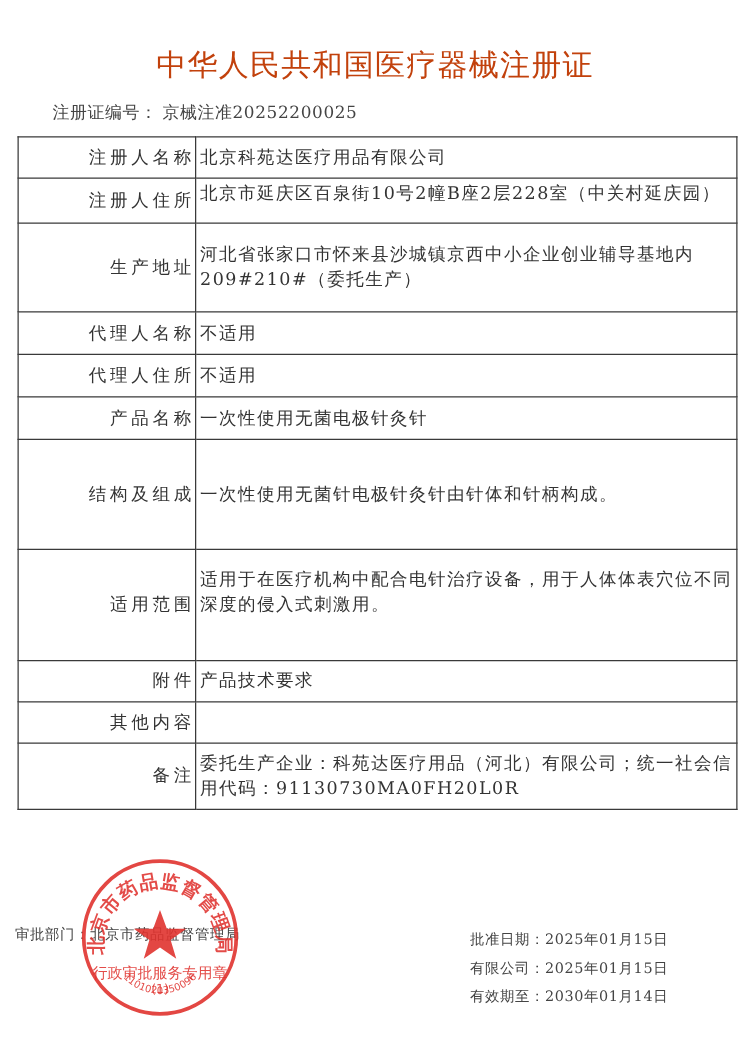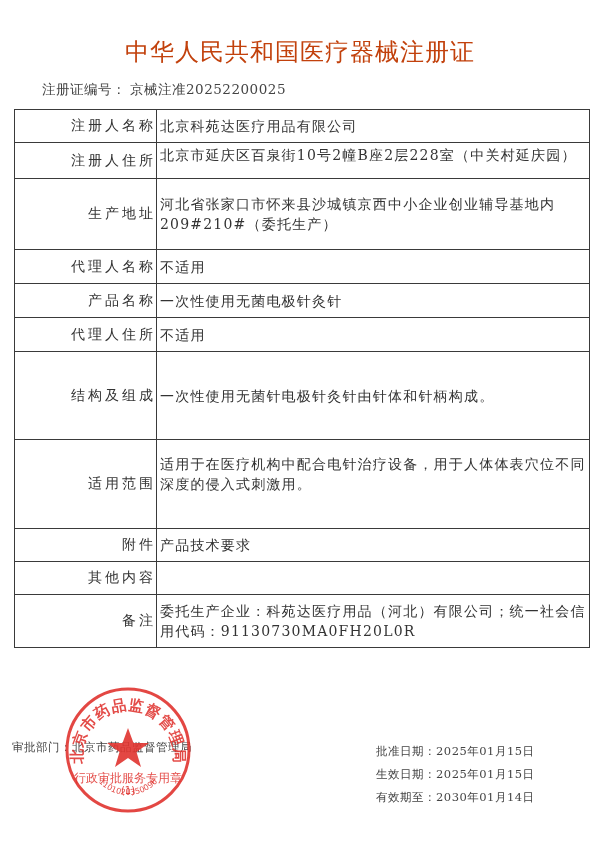--- a/index.html
+++ b/index.html
@@ -60,26 +60,26 @@
   </tr>
   <tr style="height:71px">
     <td class="lbl">生产地址</td>
     <td class="val">河北省张家口市怀来县沙城镇京西中小企业创业辅导基地内209#210#（委托生产）</td>
   </tr>
   <tr style="height:34px">
     <td class="lbl">代理人名称</td>
     <td class="val">不适用</td>
   </tr>
   <tr style="height:34px">
+    <td class="lbl">代理人住所</td>
+    <td class="val">不适用</td>
+  </tr>
+  <tr style="height:34px">
     <td class="lbl">产品名称</td>
     <td class="val">一次性使用无菌电极针灸针</td>
-  </tr>
-  <tr style="height:34px">
-    <td class="lbl">代理人住所</td>
-    <td class="val">不适用</td>
   </tr>
   <tr style="height:88px">
     <td class="lbl">结构及组成</td>
     <td class="val">一次性使用无菌针电极针灸针由针体和针柄构成。</td>
   </tr>
   <tr style="height:89px">
     <td class="lbl">适用范围</td>
     <td class="val top" style="padding-top:14px !important">适用于在医疗机构中配合电针治疗设备，用于人体体表穴位不同深度的侵入式刺激用。</td>
   </tr>
   <tr style="height:33px">
@@ -96,21 +96,21 @@
   </tr>
 </tbody>
   </table>
 
 <div class="footer-left">
   <span>审批部门：</span><span>北京市药品监督管理局</span>
 </div>
 
 <div class="dates">
   <div>批准日期：2025年01月15日</div>
-  <div>生效日期：2025年01月15日</div>
+  <div>有限公司：2025年01月15日</div>
   <div>有效期至：2030年01月14日</div>
 </div>
 
 <svg class="stamp" viewBox="0 0 128 128">
   <defs>
     <path id="arcTop" d="M 18 70 A 46 46 0 1 1 110 70"></path>
     <path id="arcBot" d="M 30 90 A 40 40 0 0 0 98 90"></path>
   </defs>
   <circle cx="64" cy="64" r="61" fill="none" stroke="#e0332f" stroke-width="3" opacity="0.9"></circle>
   <text font-size="15" fill="#e0332f" opacity="0.88" font-family="DejaVu Sans, sans-serif" font-weight="bold" letter-spacing="1">

